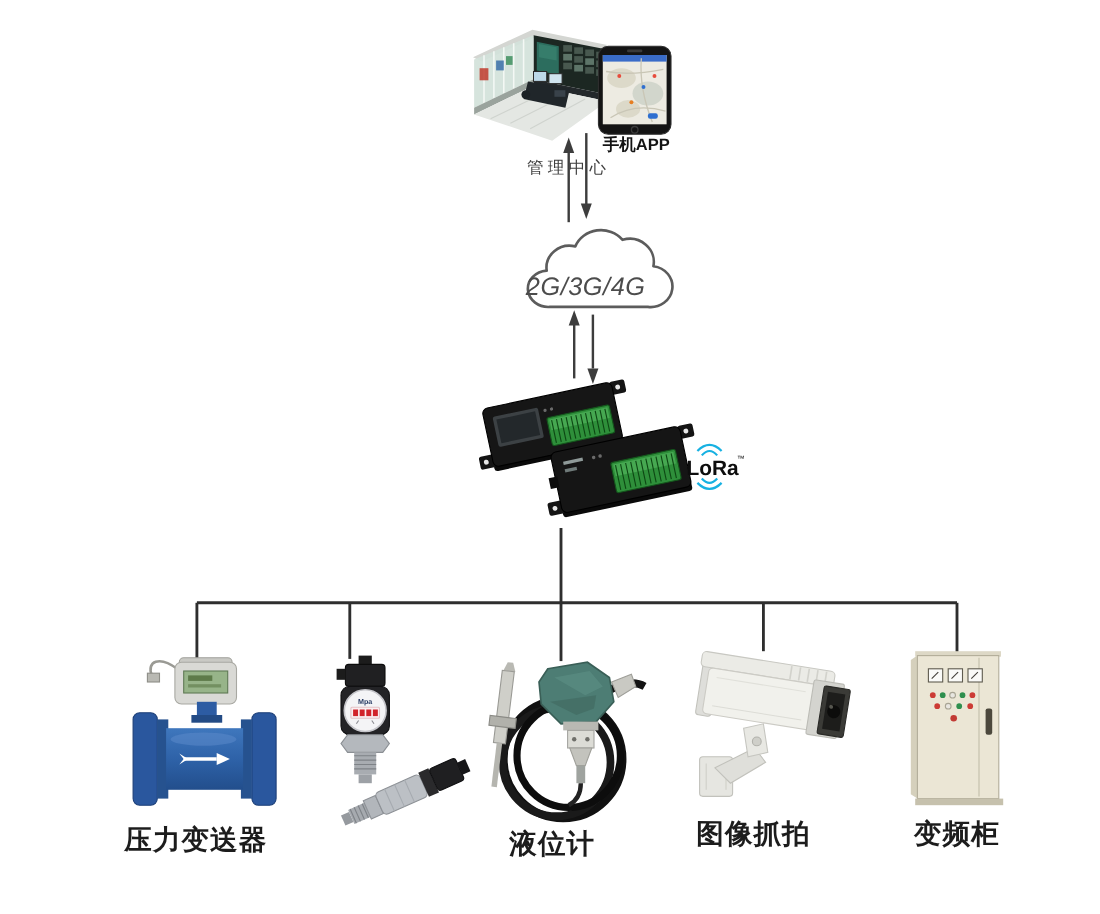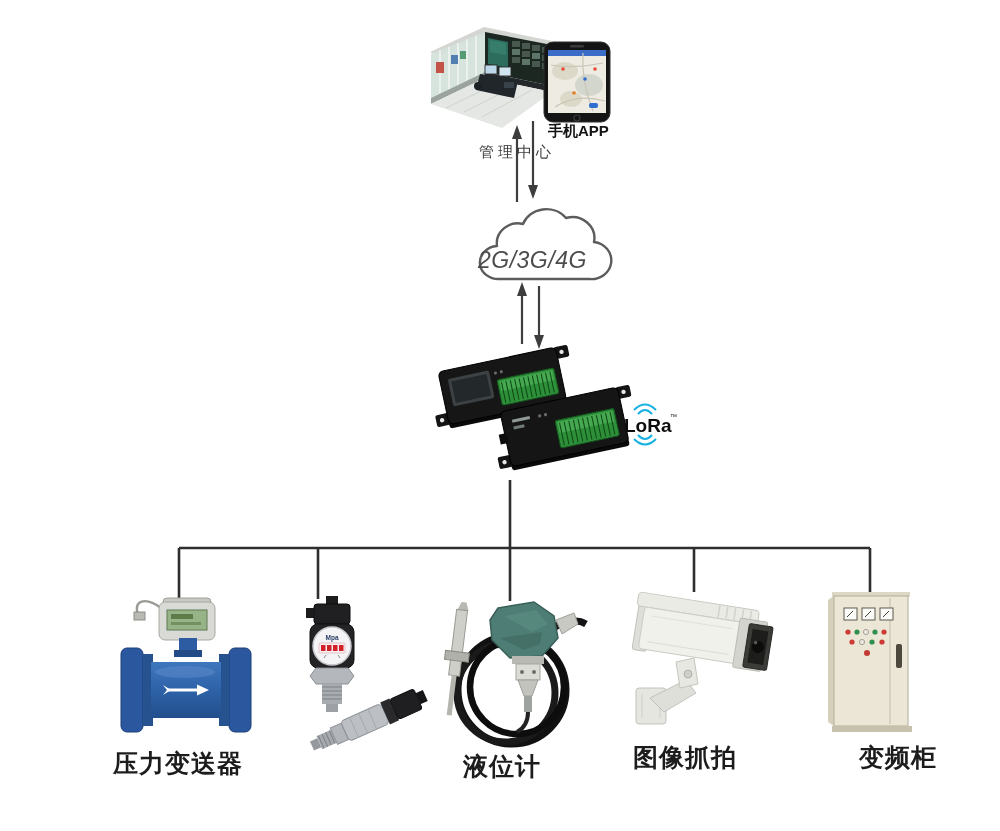--- a/index.html
+++ b/index.html
@@ -23,21 +23,21 @@
     font-size:23px;color:#4c4c4c;letter-spacing:0.5px;z-index:3;font-style:italic;
   }
   .dev-label{
     font-size:25px;font-weight:bold;color:#1c1c1c;text-align:center;
     letter-spacing:1px;z-index:3;white-space:nowrap;
   }
   #label-flowmeter{left:98px;top:747px;width:160px;}
   #label-pressure{left:260px;top:748px;width:160px;}
   #label-level{left:422px;top:750px;width:160px;}
   #label-camera{left:605px;top:741px;width:160px;}
-  #label-cabinet{left:818px;top:741px;width:160px;text-align:center;}
+  #label-cabinet{left:790px;top:741px;width:160px;text-align:center;}
   #connector-layer{left:0;top:0;z-index:2;pointer-events:none;}
   .illus{z-index:2;}
 </style>
 </head>
 <body>
 
 <div id="canvas">
 
   <svg id="connector-layer" class="abs" width="1000" height="831" viewBox="0 0 1000 831">
 

